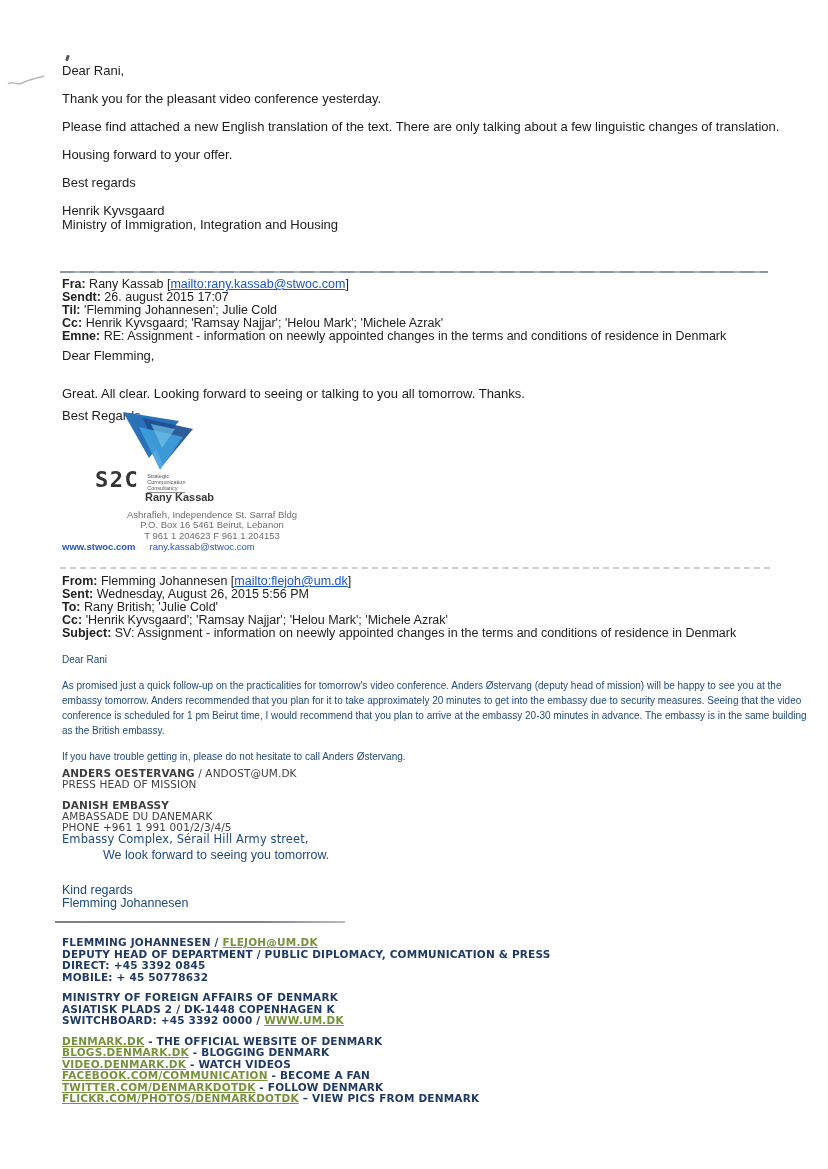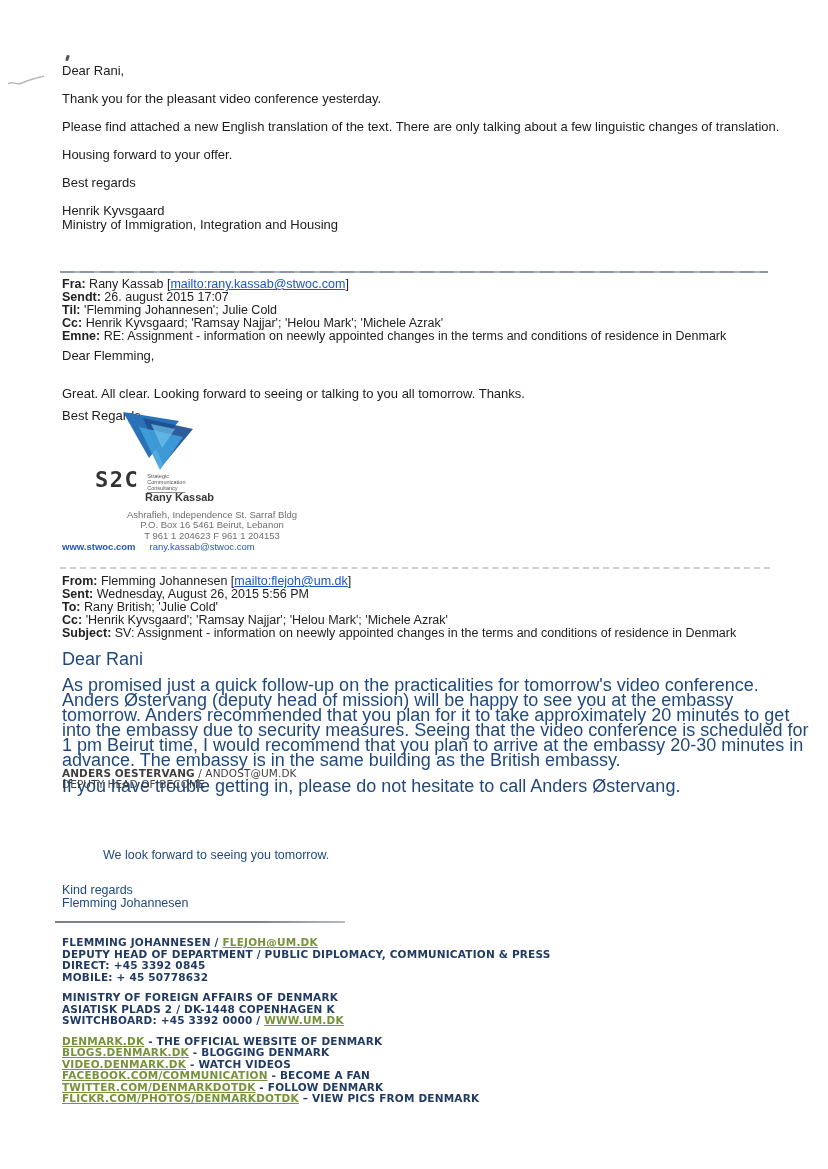--- a/index.html
+++ b/index.html
@@ -44,21 +44,21 @@
     font-family:"DejaVu Sans Mono", monospace; line-height:20px; }
   .s2c-tag { margin-left:8px; font-size:5.5px; line-height:6px; color:#555;
     border-bottom:1px solid #888; padding-bottom:1px; padding-top:3px;}
   .ranysig { top:492px; width:340px; font-size:9.5px; line-height:10.5px; color:#6e6e6e; }
   .ranysig .rname { margin-left:83px; font-size:11px; font-weight:bold; color:#383838; margin-bottom:7px; }
   .ranysig .addr { text-align:center; width:300px; }
   .ranysig .links { margin-top:1px; color:#2456c0; }
   .ranysig .links .site { font-weight:bold; margin-right:14px; }
 
   
-  .email3body { top:652px; width:748px; color:#1F497D; font-size:18px; line-height:15px; }
+  .email3body { top:652px; width:748px; color:#1F497D; font-size:10px; line-height:15px; }
   .email3body .greet { margin-bottom:11px; }
   .email3body .p1 { margin-bottom:11px; }
   .anders { top:768px; font-size:10.5px; line-height:11px; color:#3f3f3f;
     font-family:"DejaVu Sans", sans-serif; letter-spacing:0.1px; }
   .anders .blk { margin-bottom:10px; }
   .anders .blue { color:#1F497D; font-size:11.5px; margin-top:1px; }
   .bluebits { top:849px; color:#1F497D; font-size:12.5px; line-height:13px; }
   .bluebits .lookfwd { margin-bottom:22px;margin-left:41px; }
 
   
@@ -169,21 +169,27 @@
     <div class="greet">Dear Rani</div>
     <div class="p1">As promised just a quick follow-up on the practicalities for tomorrow's video conference. Anders Østervang (deputy head of mission) will be happy to see you at the embassy tomorrow. Anders recommended that you plan for it to take approximately 20 minutes to get into the embassy due to security measures. Seeing that the video conference is scheduled for 1 pm Beirut time, I would recommend that you plan to arrive at the embassy 20-30 minutes in advance. The embassy is in the same building as the British embassy.</div>
     <div>If you have trouble getting in, please do not hesitate to call Anders Østervang.</div>
   </div>
 
   <div class="sec anders">
     <div class="blk">
       <div>
         <span class="b">ANDERS OESTERVANG</span><span> / </span><span>ANDOST@UM.DK</span>
       </div>
-      <div>DEPUTY HEAD OF BECOME</div>
+      <div>PRESS HEAD OF MISSION</div>
+    </div>
+    <div>
+      <div class="b">DANISH EMBASSY</div>
+      <div>AMBASSADE DU DANEMARK</div>
+      <div>PHONE +961 1 991 001/2/3/4/5</div>
+      <div class="blue">Embassy Complex, Sérail Hill Army street,</div>
     </div>
   </div>
 
   <div class="sec bluebits">
     <div class="lookfwd">We look forward to seeing you tomorrow.</div>
     <div>Kind regards</div>
     <div>Flemming Johannesen</div>
   </div>
 
   <div class="divider3"></div>

